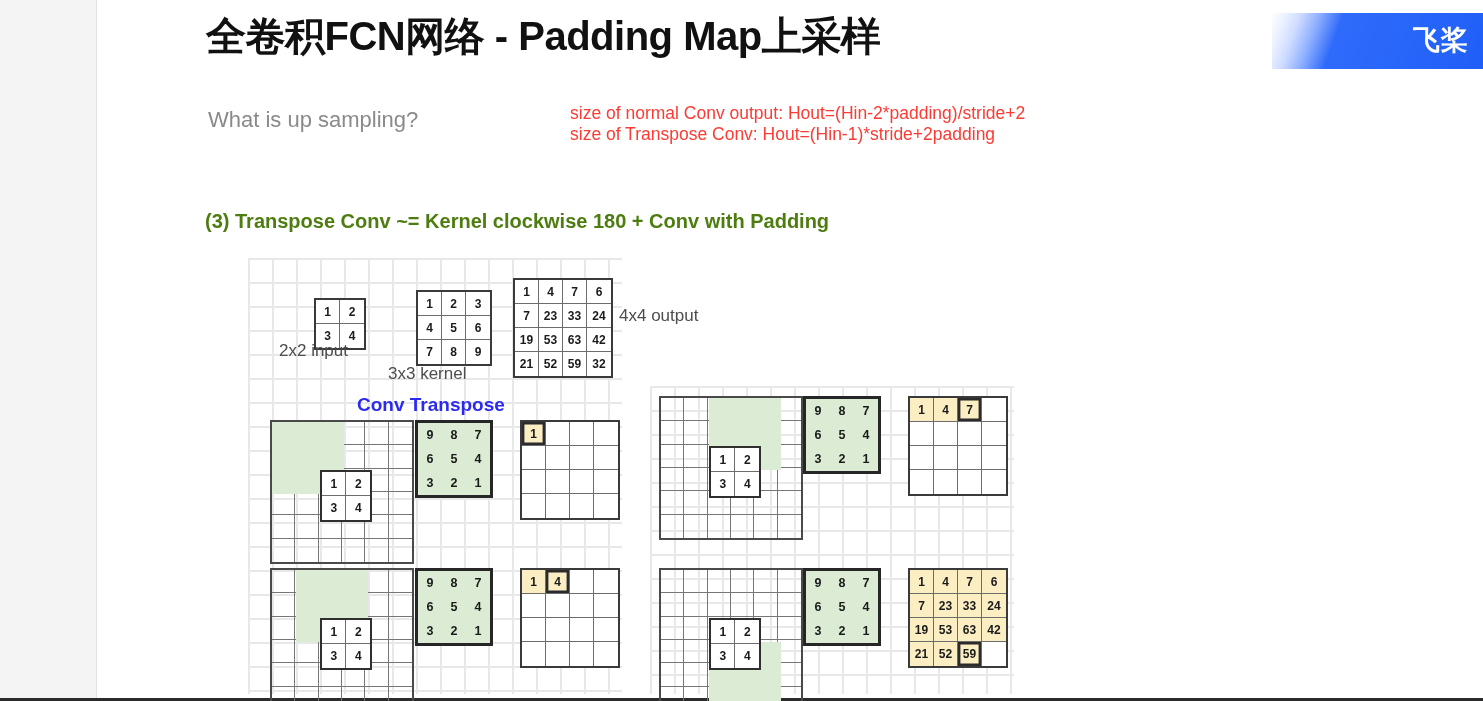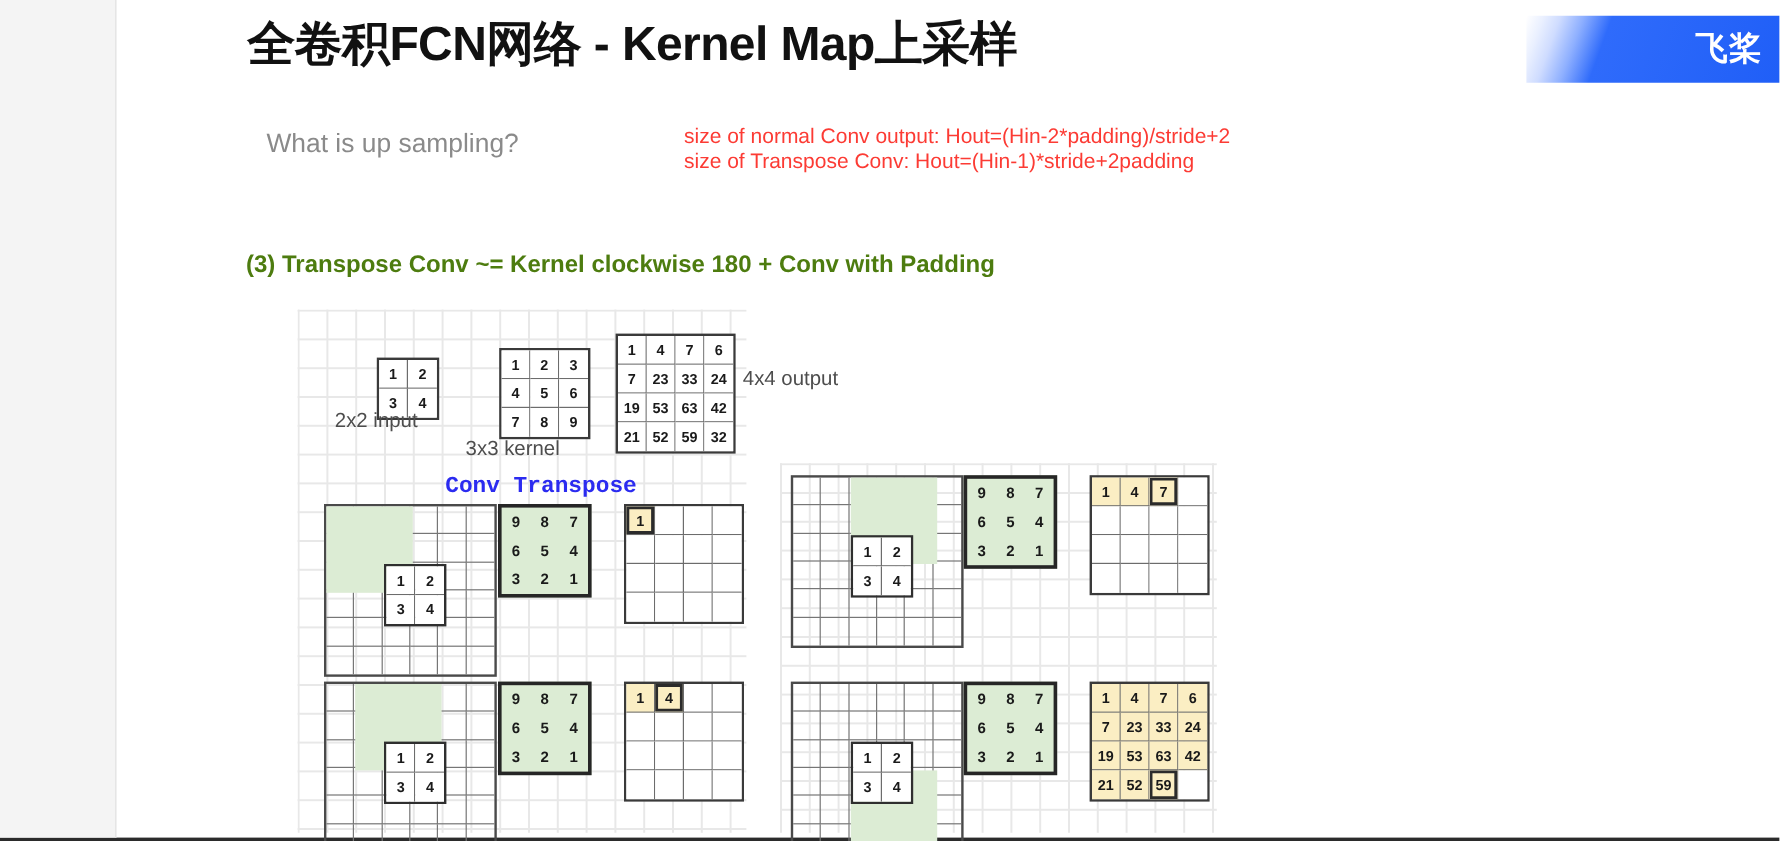--- a/index.html
+++ b/index.html
@@ -54,21 +54,20 @@
     color: #ffffff;
     letter-spacing: 1px;
     white-space: nowrap;
   }
   .subtitle {
     position: absolute;
     left: 208px; top: 107px;
     font-size: 22px;
     color: #8a8a8a;
     white-space: nowrap;
-    margin-left: 14px;
   }
   .formula {
     position: absolute;
     left: 570px; top: 103px;
     font-size: 17.5px;
     color: #fc3b34;
     line-height: 21px;
     white-space: nowrap;
   }
   .formula div { white-space: nowrap; }
@@ -185,21 +184,21 @@
     white-space: nowrap;
   }
 </style>
 </head>
 <body>
 
 <div id="page">
 
   <div class="gutter"></div>
 
-  <div class="slide-title">全卷积FCN网络 - Kernel Map上采样</div>
+  <div class="slide-title">全卷积FCN网络 - Padding Map上采样</div>
 
   <div class="logo-wrap">
     <div class="logo-skew"></div>
     <div class="logo-text">飞桨</div>
   </div>
 
   <div class="subtitle">What is up sampling?</div>
 
   <div class="formula">
     <div>size of normal Conv output: Hout=(Hin-2*padding)/stride+2</div>
@@ -245,21 +244,21 @@
       <div class="cell">53</div>
       <div class="cell">63</div>
       <div class="cell last-col">42</div>
       <div class="cell last-row">21</div>
       <div class="cell last-row">52</div>
       <div class="cell last-row">59</div>
       <div class="cell last-col last-row">32</div>
     </div>
   <div class="lbl" style="left:619px; top:306px;">4x4 output</div>
 
-  <div class="lbl-blue" style="left:371px; top:394px;font-family:Liberation Mono, monospace;">Conv Transpose</div>
+  <div class="lbl-blue" style="left:357px; top:394px;">Conv Transpose</div>
 
   <div id="steps-layer">
       <div class="board" style="left: 270px; top: 420px;">
         <div class="bg">
           <span></span>
           <span></span>
           <span></span>
           <span></span>
           <span></span>
           <span class="lc"></span>

